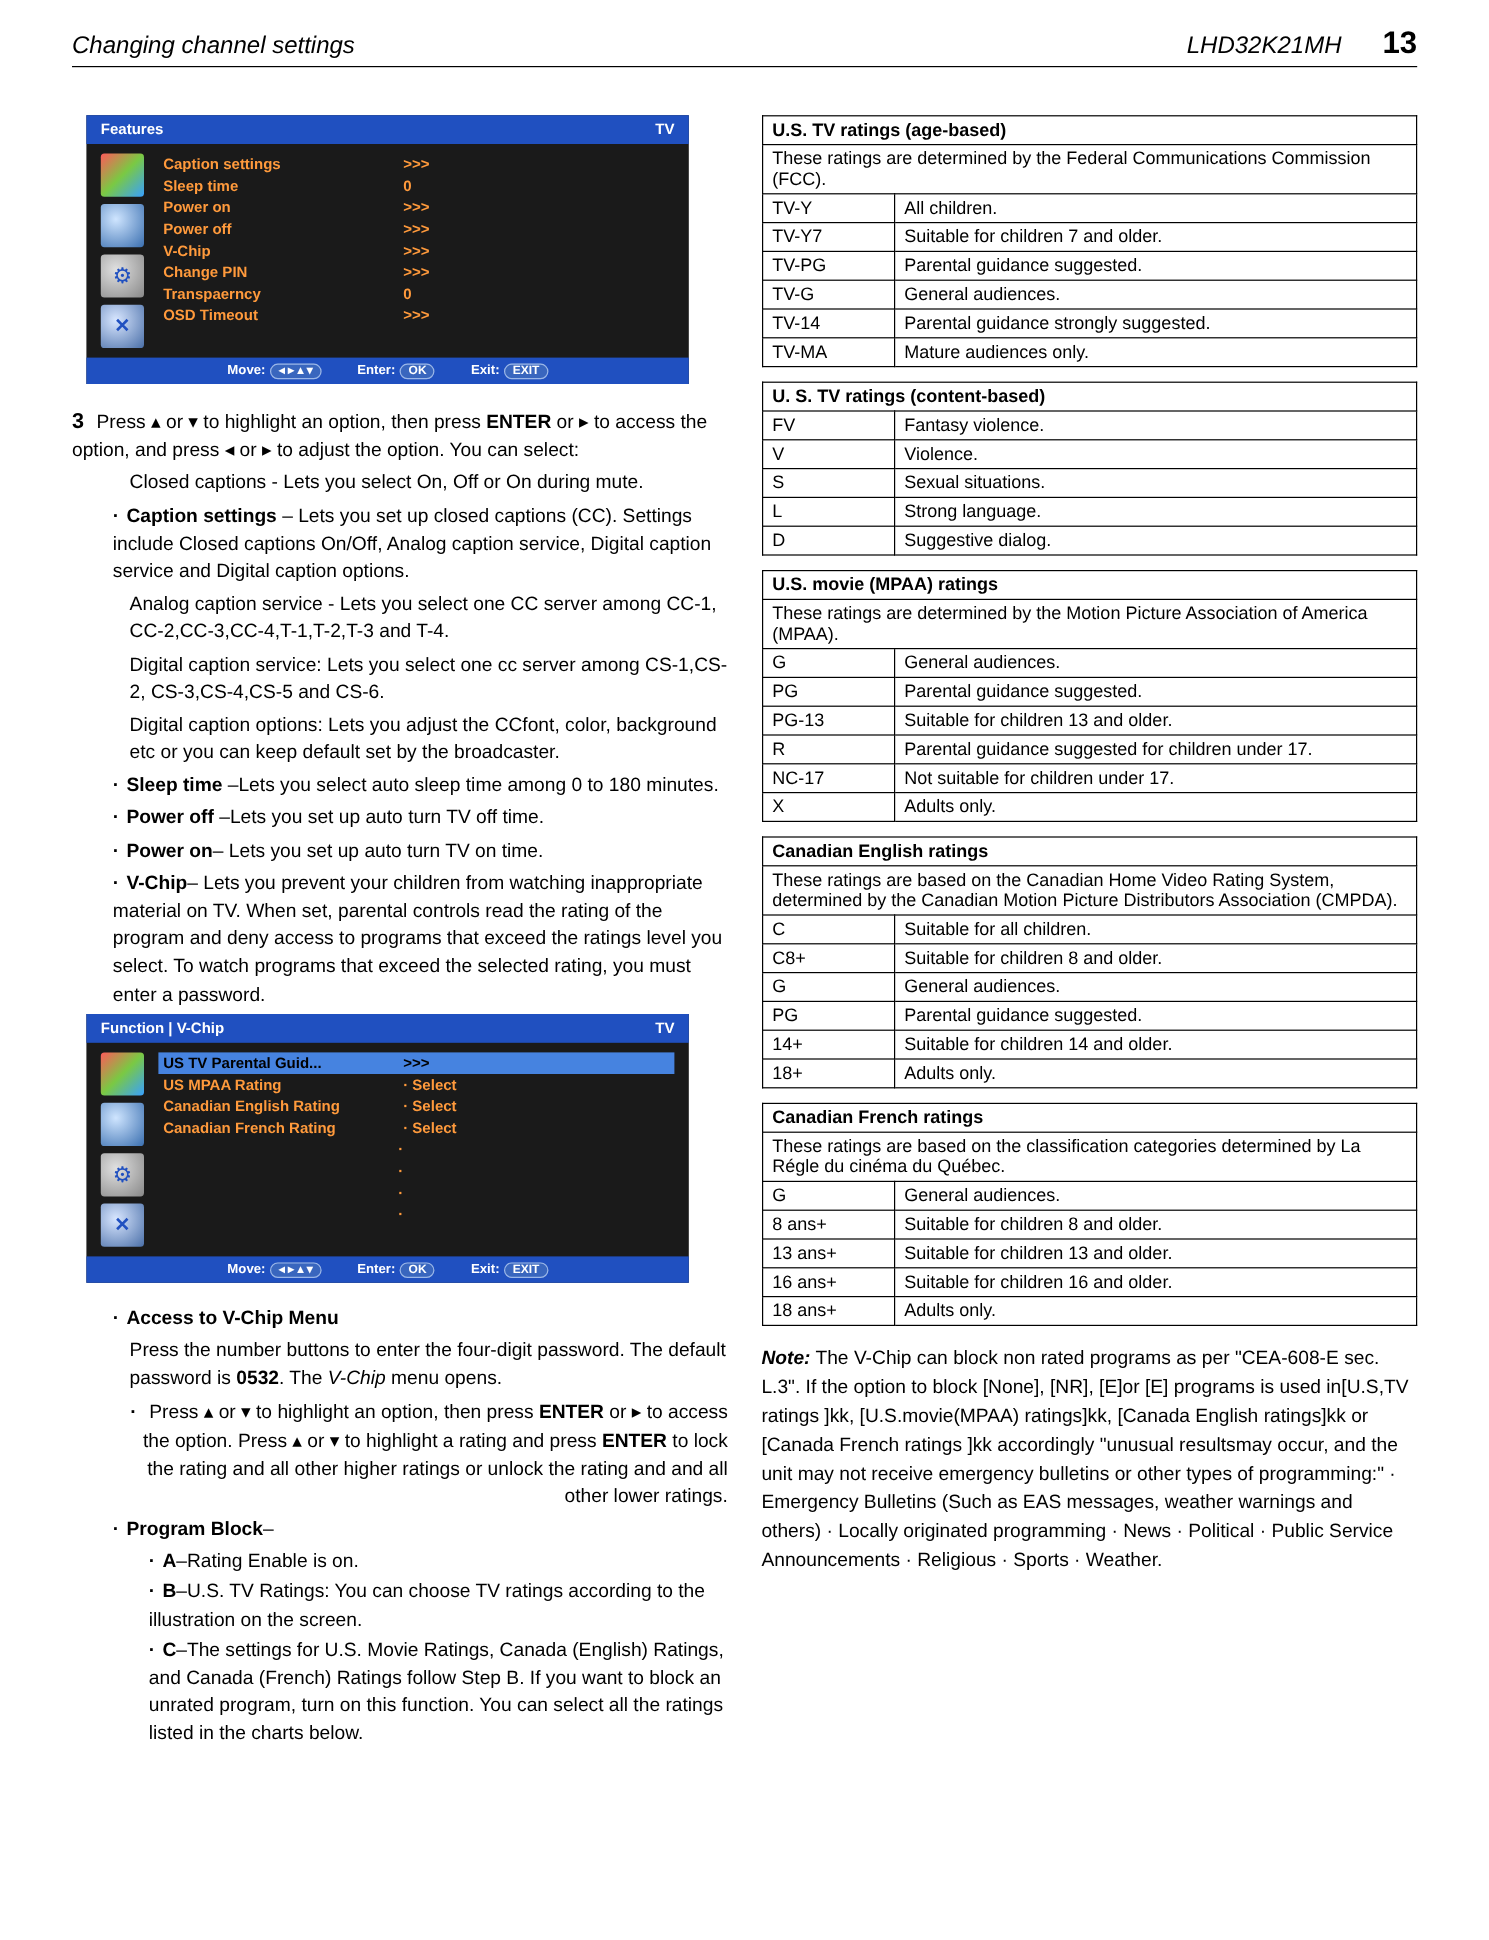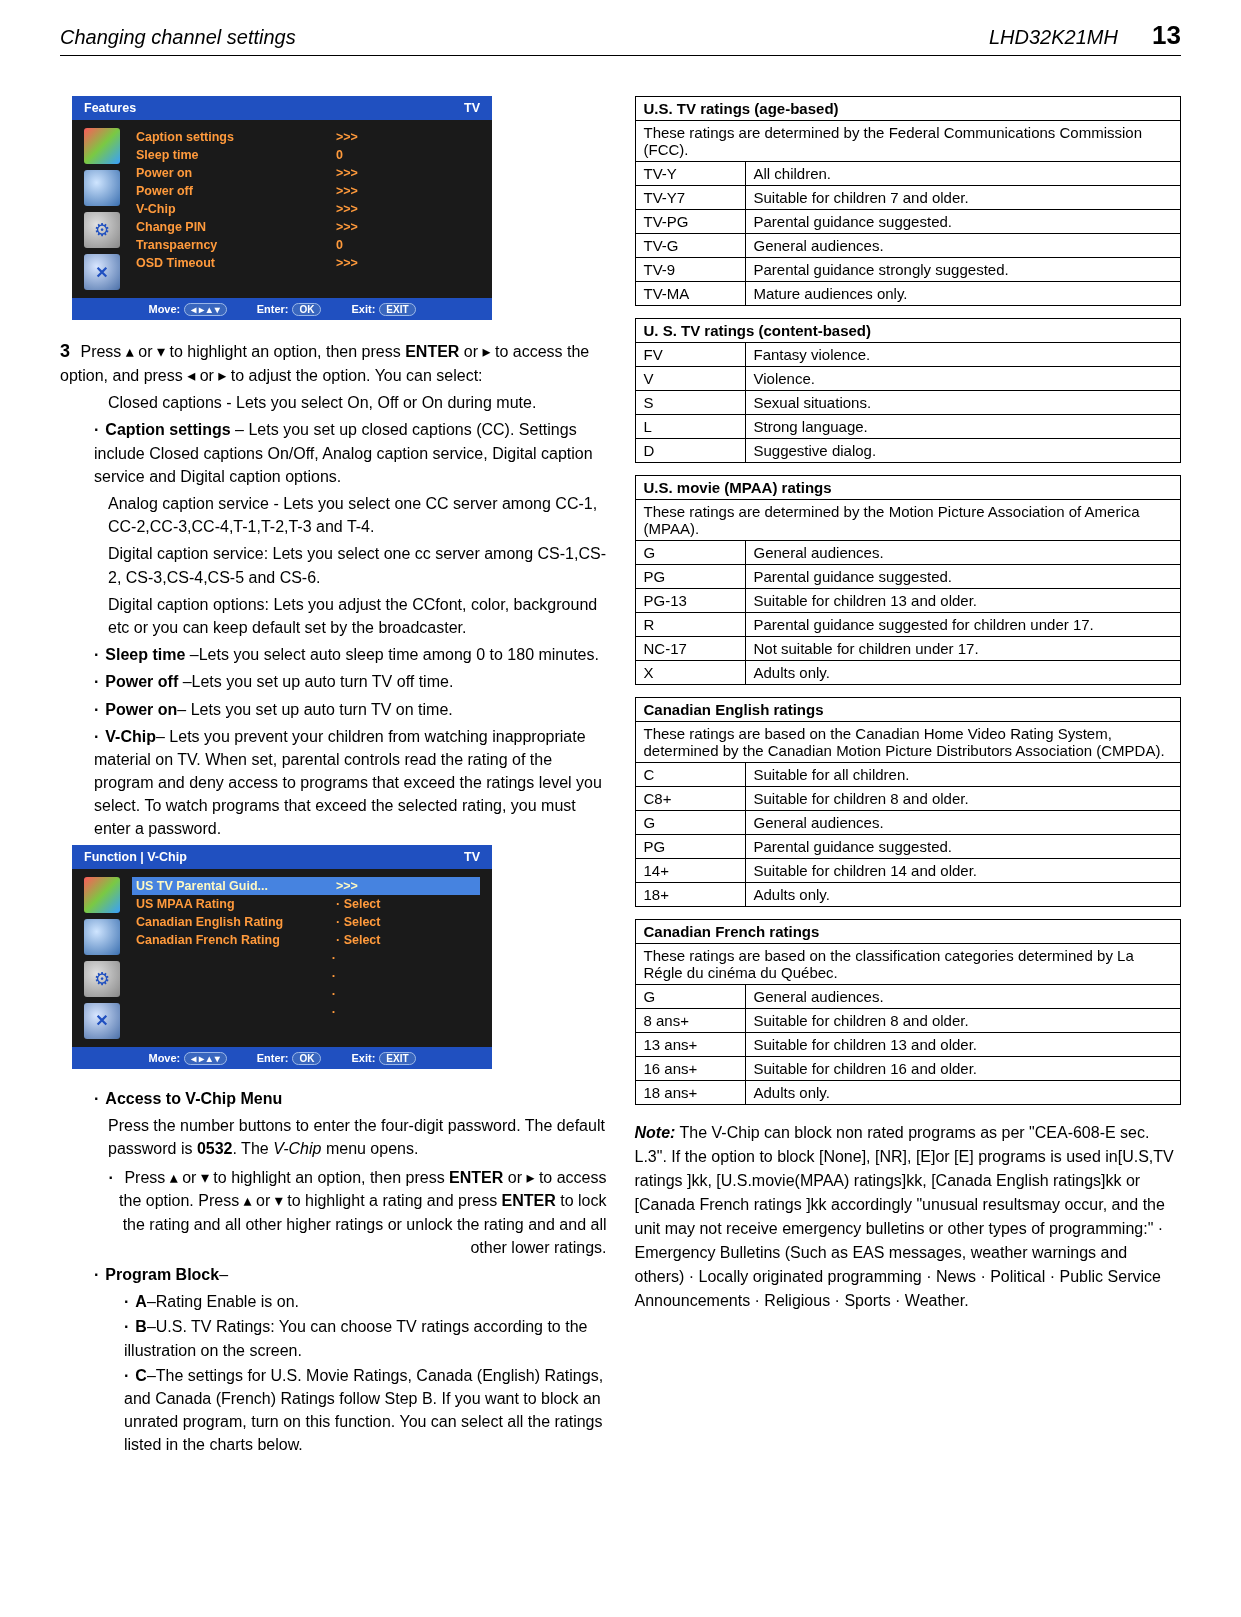--- a/index.html
+++ b/index.html
@@ -15,21 +15,21 @@
   .topbar { display:flex; justify-content:space-between; align-items:baseline; border-bottom:1px solid #000; padding-bottom:4px; margin-bottom:40px; }
   .topbar .left { font-style: italic; font-size: 20px; }
   .topbar .right { font-style: italic; font-size: 20px; margin-right: 10px; }
   .topbar .pagenum { font-weight: bold; font-size: 26px; font-style: normal; margin-left: 20px; }
 
   .columns { display:flex; gap: 28px; }
   .col { flex:1; }
 
   
   .osd {
-    width: 420px;
+    width: 502px;
     background: #1a1a1a;
     color: #fff;
     font-family: Arial, sans-serif;
     font-size: 12.5px;
     margin: 0 0 18px 12px;
   }
   .osd-title {
     background: #2050c0;
     display:flex;
     justify-content:space-between;
@@ -42,21 +42,21 @@
   .osd-icon.i1 { background: linear-gradient(135deg,#ff5a5a,#7ac943,#38a0ff); }
   .osd-icon.i2 { background: radial-gradient(circle at 35% 35%, #cfe5ff, #3a6fb0); }
   .osd-icon.i3 { background: radial-gradient(circle at 35% 35%, #e0e0e0, #888); position:relative; }
   .osd-icon.i3::after { content:"⚙"; position:absolute; inset:0; display:flex; align-items:center; justify-content:center; color:#2050c0; font-size:18px; }
   .osd-icon.i4 { background: radial-gradient(circle at 35% 35%, #d8e6ff, #4a6fa8); position:relative; }
   .osd-icon.i4::after { content:"✕"; position:absolute; inset:0; display:flex; align-items:center; justify-content:center; color:#2050c0; font-size:16px; font-weight:bold; }
   .osd-items { flex:1; padding: 8px 12px 8px 4px; }
   .osd-row { display:flex; color:#ff9a3c; font-weight:bold; padding:2px 0; }
   .osd-row .label { width: 200px; }
   .osd-row .val { }
-  .osd-row.selected { background:#4683e0; color:#fef9c3; padding-left:4px; margin-left:-4px; }
+  .osd-row.selected { background:#4683e0; color:#000000; padding-left:4px; margin-left:-4px; }
   .osd-row .dot { width:200px; text-align:right; }
   .osd-footer {
     background:#2050c0;
     display:flex;
     gap:30px;
     justify-content:center;
     padding:5px 18px;
     font-size:11px;
     font-weight:bold;
   }
@@ -256,21 +256,21 @@
           </tr>
           <tr>
             <td class="col1">TV-PG</td>
             <td>Parental guidance suggested.</td>
           </tr>
           <tr>
             <td class="col1">TV-G</td>
             <td>General audiences.</td>
           </tr>
           <tr>
-            <td class="col1">TV-9</td>
+            <td class="col1">TV-14</td>
             <td>Parental guidance strongly suggested.</td>
           </tr>
           <tr>
             <td class="col1">TV-MA</td>
             <td>Mature audiences only.</td>
           </tr>
         </tbody>
       </table>
     <table class="rtable" id="t_us_tv_c">
         <tbody>

